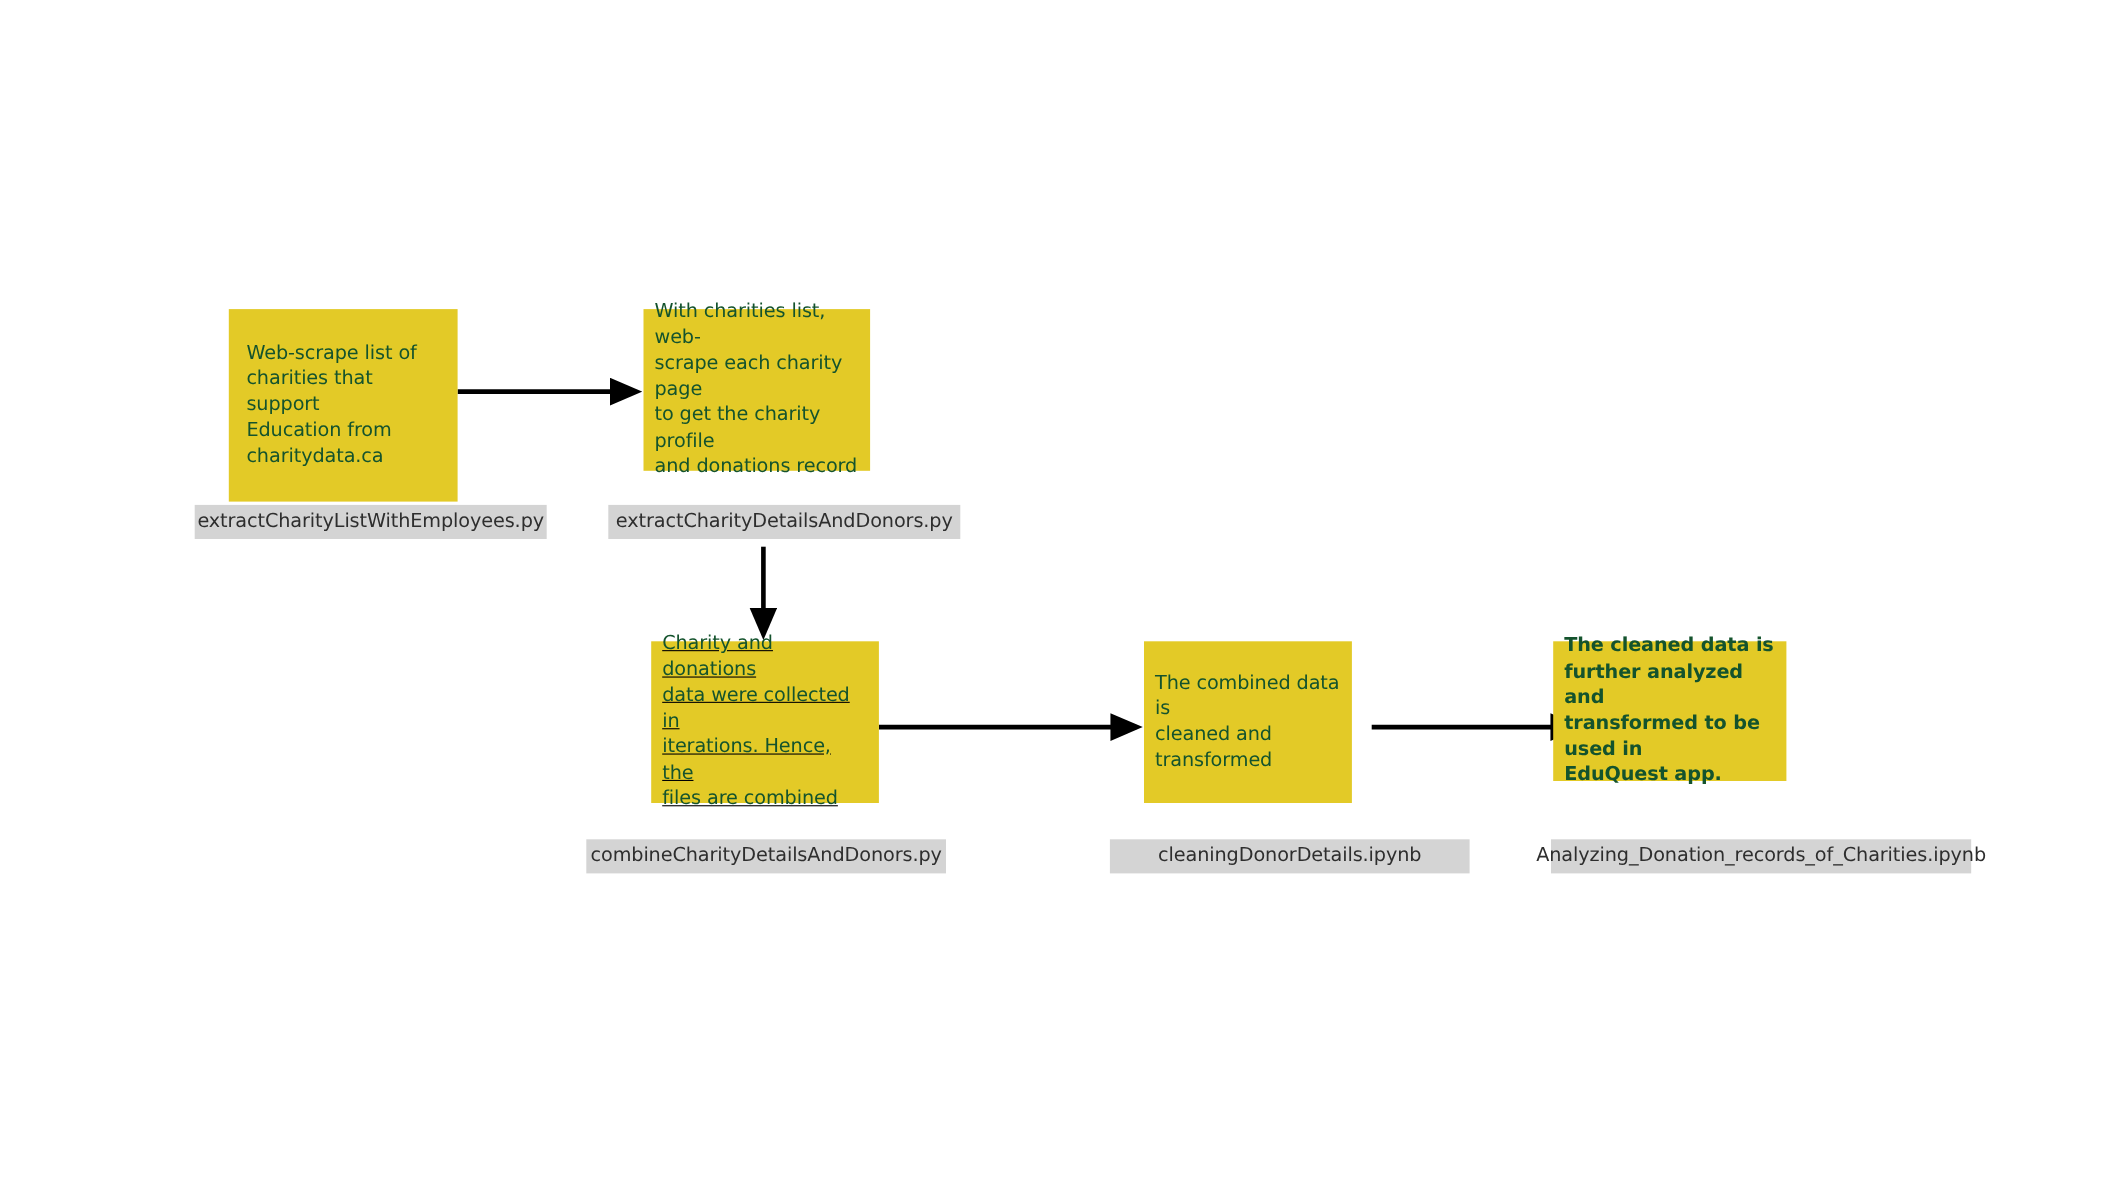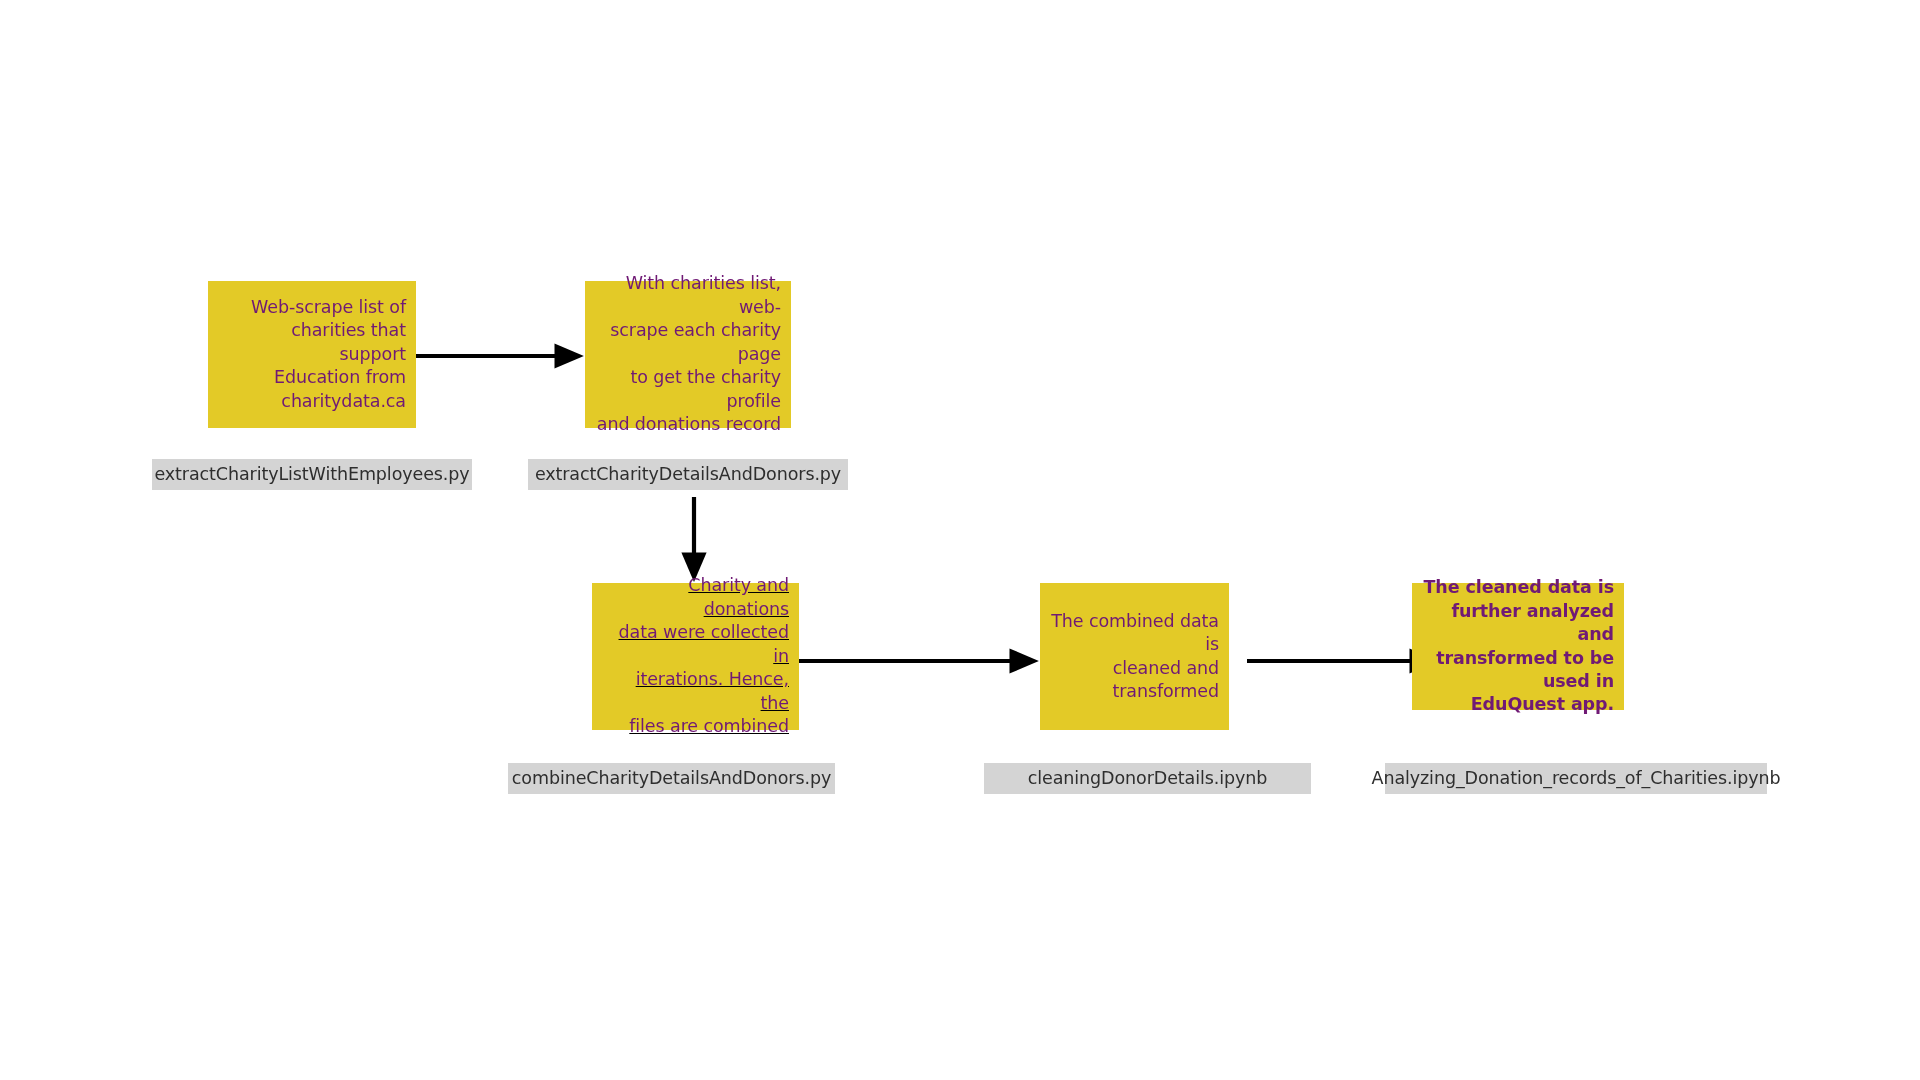--- a/index.html
+++ b/index.html
@@ -26,54 +26,55 @@
   .node {
     position: absolute;
     background: #E3CA27;
     display: flex;
     align-items: center;
     justify-content: center;
     box-sizing: border-box;
     padding: 6px 10px;
   }
   .node-text {
-    color: #701a75;
+    color: #14532d;
     font-size: 17.5px;
     line-height: 1.34;
-    text-align: right;
+    text-align: left;
     white-space: pre-line;
     letter-spacing: -0.1px;
   }
 
   .caption {
     position: absolute;
     background: #D4D4D4;
     color: #2e2e2e;
     font-size: 17.5px;
     line-height: 1;
     display: flex;
     align-items: center;
     justify-content: center;
     box-sizing: border-box;
     padding: 9px 14px;
     white-space: nowrap;
     letter-spacing: -0.1px;
+    margin-left: 25px;
   }
 
   .edges {
     position: absolute;
     left: 0;
     top: 0;
     width: 1920px;
     height: 1080px;
     pointer-events: none;
   }
 
   
-  #node-1 { left: 208px; top: 281px; width: 208px; height: 147px; padding-left: 16px; }
+  #node-1 { left: 208px; top: 281px; width: 208px; height: 175px; padding-left: 16px; }
   #node-2 { left: 585px; top: 281px; width: 206px; height: 147px; }
   #node-3 { left: 592px; top: 583px; width: 207px; height: 147px; text-decoration: underline; }
   #node-4 { left: 1040px; top: 583px; width: 189px; height: 147px; }
   #node-5 { left: 1412px; top: 583px; width: 212px; height: 127px; font-weight: bold; }
 
   
   #cap-1 { left: 152px; top: 459px; width: 320px; height: 31px; }
   #cap-2 { left: 528px; top: 459px; width: 320px; height: 31px; }
   #cap-3 { left: 508px; top: 763px; width: 327px; height: 31px; }
   #cap-4 { left: 984px; top: 763px; width: 327px; height: 31px; }

